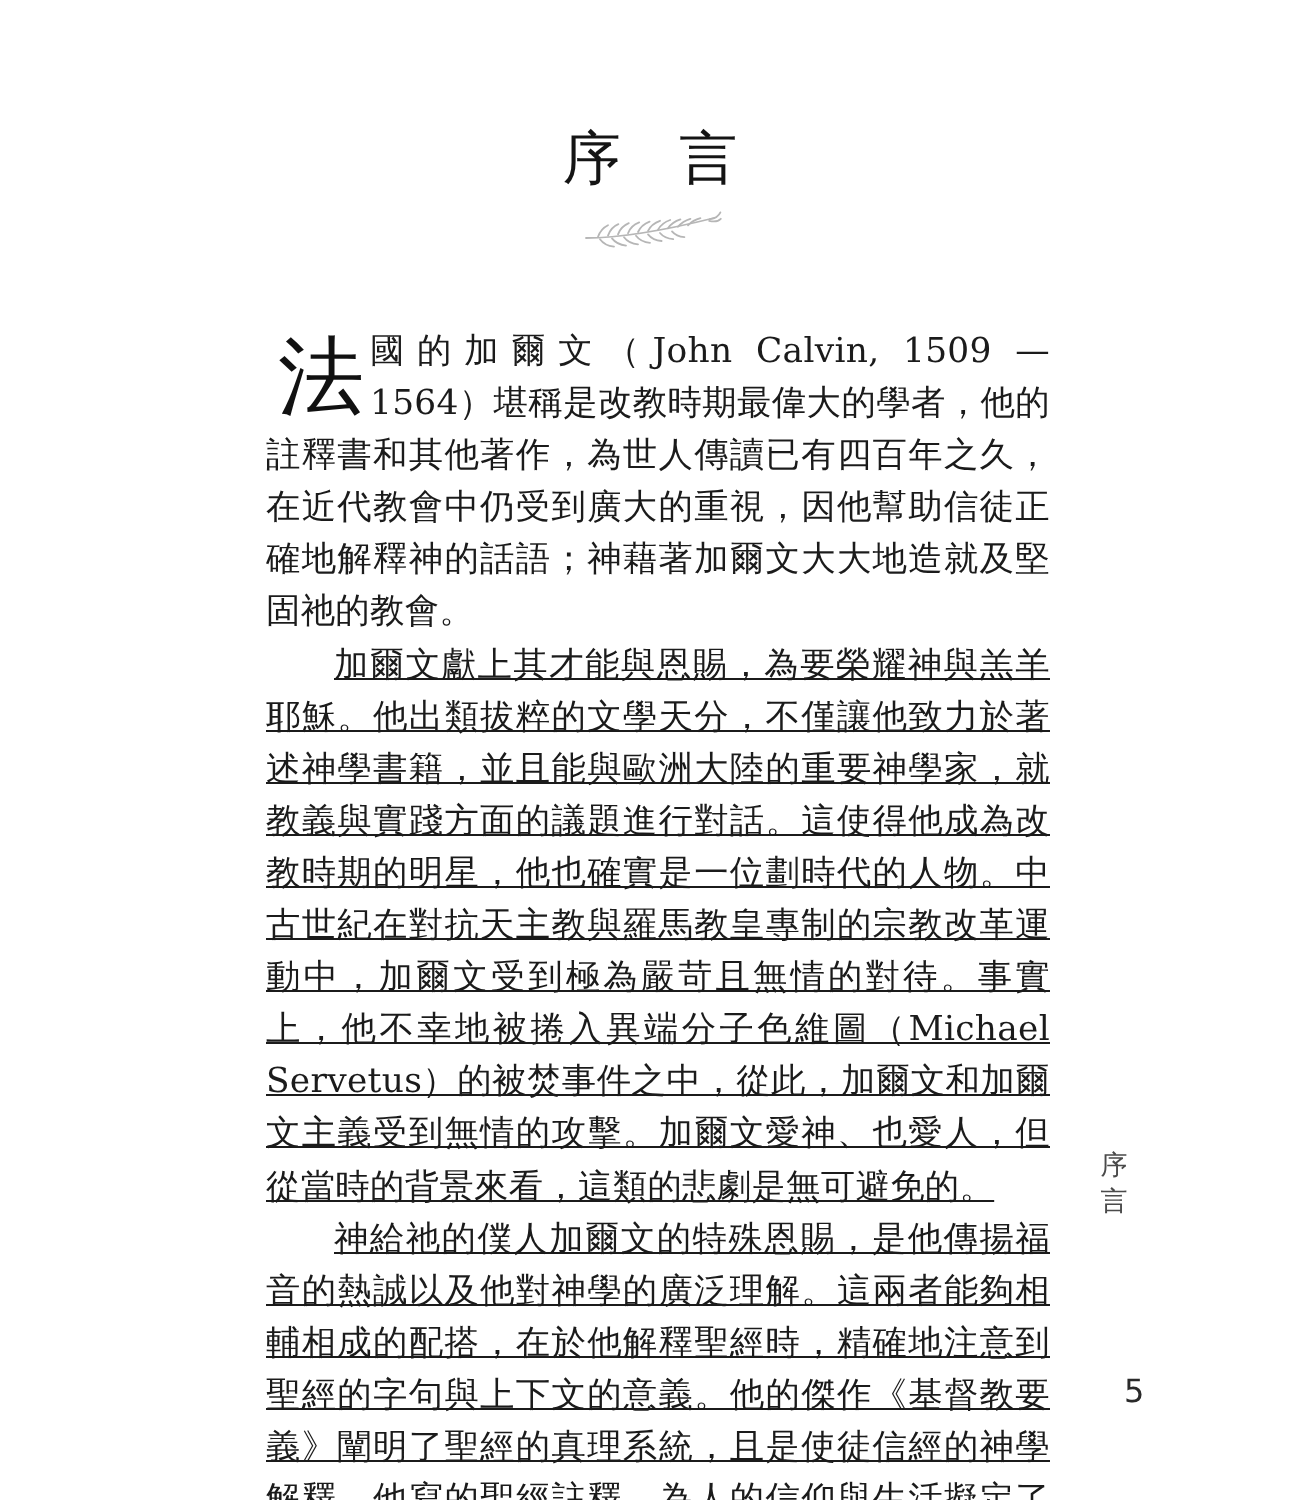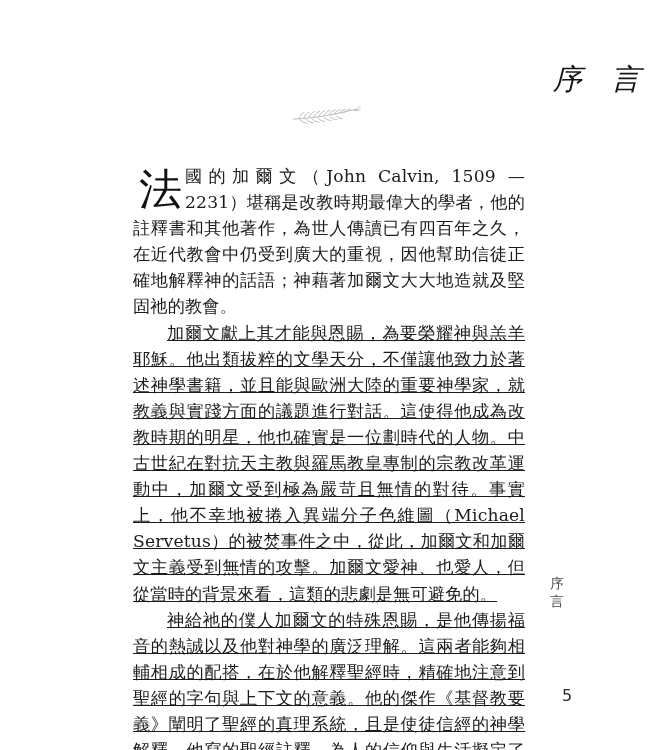--- a/index.html
+++ b/index.html
@@ -22,22 +22,21 @@
     height: 750px;
     box-sizing: border-box;
   }
 
   
   .title-block {
     position: absolute;
     top: 62px;
     left: 0;
     width: 650px;
-    text-align: right;
-    font-style: italic;
+    text-align: center;
   }
   .chapter-title {
     font-family: "DejaVu Serif", "Liberation Serif", serif;
     font-size: 29px;
     line-height: 34px;
     letter-spacing: 10px;
     text-indent: 10px;
     color: #141414;
     font-weight: 400;
   }
@@ -158,21 +157,21 @@
           <path d="M66 5.6 C 68.6 5.2, 70.4 4.0, 71.2 2.2"></path>
           <path d="M65.6 6.4 C 68.2 7.0, 70.2 6.6, 71.4 5.4"></path>
         </g>
       </svg>
     </span>
   </div>
 
   <div class="body-col">
 
     <p class="para first">
-      <span class="dropcap">法</span><span>國的加爾文（John Calvin, 1509 —2231）堪稱是改教時期最偉大的學者，他的註釋書和其他著作，為世人傳讀已有四百年之久，在近代教會中仍受到廣大的重視，因他幫助信徒正確地解釋神的話語；神藉著加爾文大大地造就及堅固祂的教會。</span>
+      <span class="dropcap">法</span><span>國的加爾文（John Calvin, 1509 —1564）堪稱是改教時期最偉大的學者，他的註釋書和其他著作，為世人傳讀已有四百年之久，在近代教會中仍受到廣大的重視，因他幫助信徒正確地解釋神的話語；神藉著加爾文大大地造就及堅固祂的教會。</span>
     </p>
 
     <p class="para">
       <span>加爾文獻上其才能與恩賜，為要榮耀神與羔羊耶穌。他出類拔粹的文學天分，不僅讓他致力於著述神學書籍，並且能與歐洲大陸的重要神學家，就教義與實踐方面的議題進行對話。這使得他成為改教時期的明星，他也確實是一位劃時代的人物。中古世紀在對抗天主教與羅馬教皇專制的宗教改革運動中，加爾文受到極為嚴苛且無情的對待。事實上，他不幸地被捲入異端分子色維圖（Michael Servetus）的被焚事件之中，從此，加爾文和加爾文主義受到無情的攻擊。加爾文愛神、也愛人，但從當時的背景來看，這類的悲劇是無可避免的。</span>
     </p>
 
     <p class="para">
       <span>神給祂的僕人加爾文的特殊恩賜，是他傳揚福音的熱誠以及他對神學的廣泛理解。這兩者能夠相輔相成的配搭，在於他解釋聖經時，精確地注意到聖經的字句與上下文的意義。他的傑作《基督教要義》闡明了聖經的真理系統，且是使徒信經的神學解釋。他寫的聖經註釋，為人的信仰與生活擬定了詳細的真理標準。身為教師的加爾文，從神的靈領受了特殊的恩賜，這是一般人所欠缺的。他留給世人許多極有價值的遺產，就是他的著作。可惜因為缺乏加爾文註釋書的中文譯本，使得華人信徒未能研讀這些寶貴的神學著述。</span>
     </p>
 

